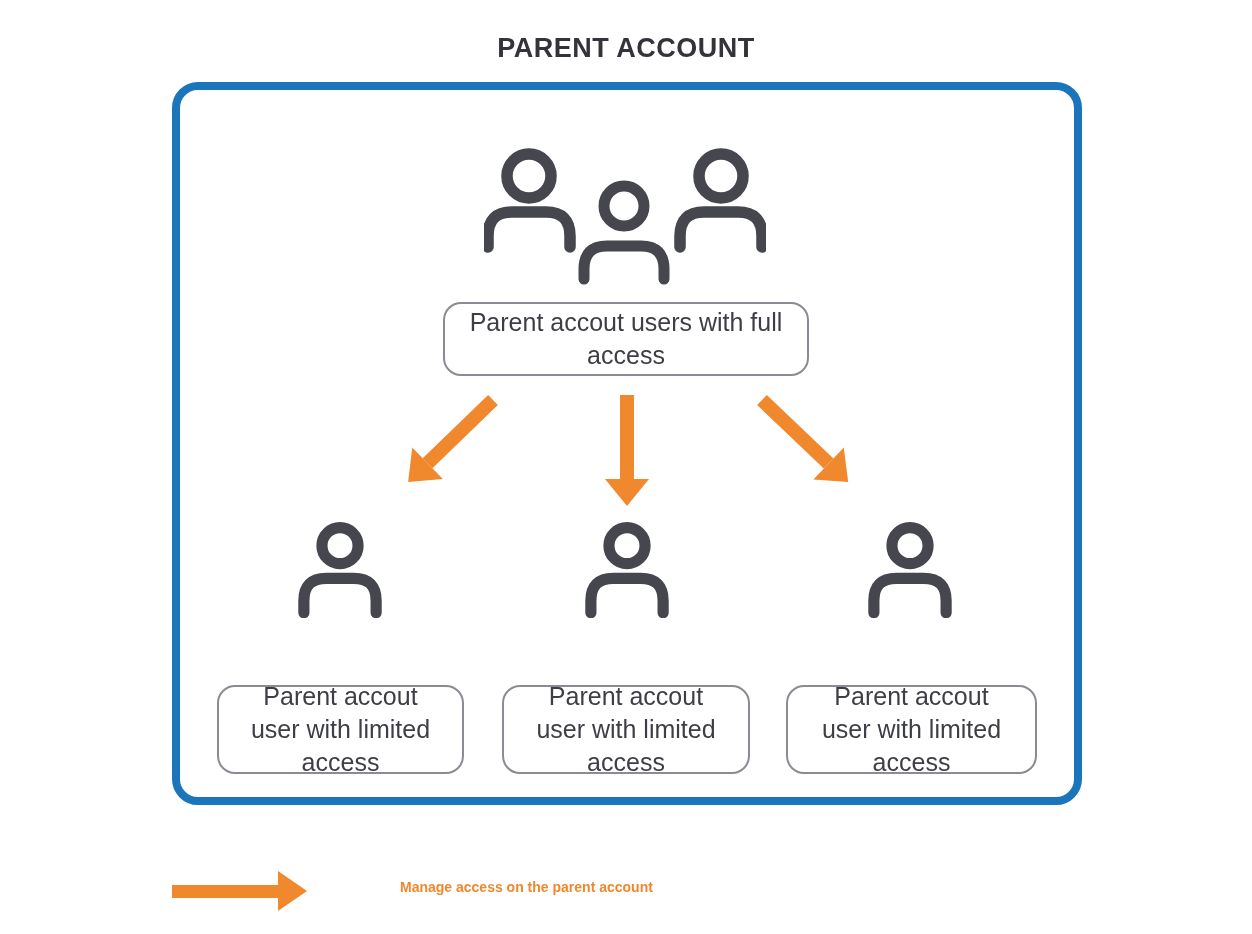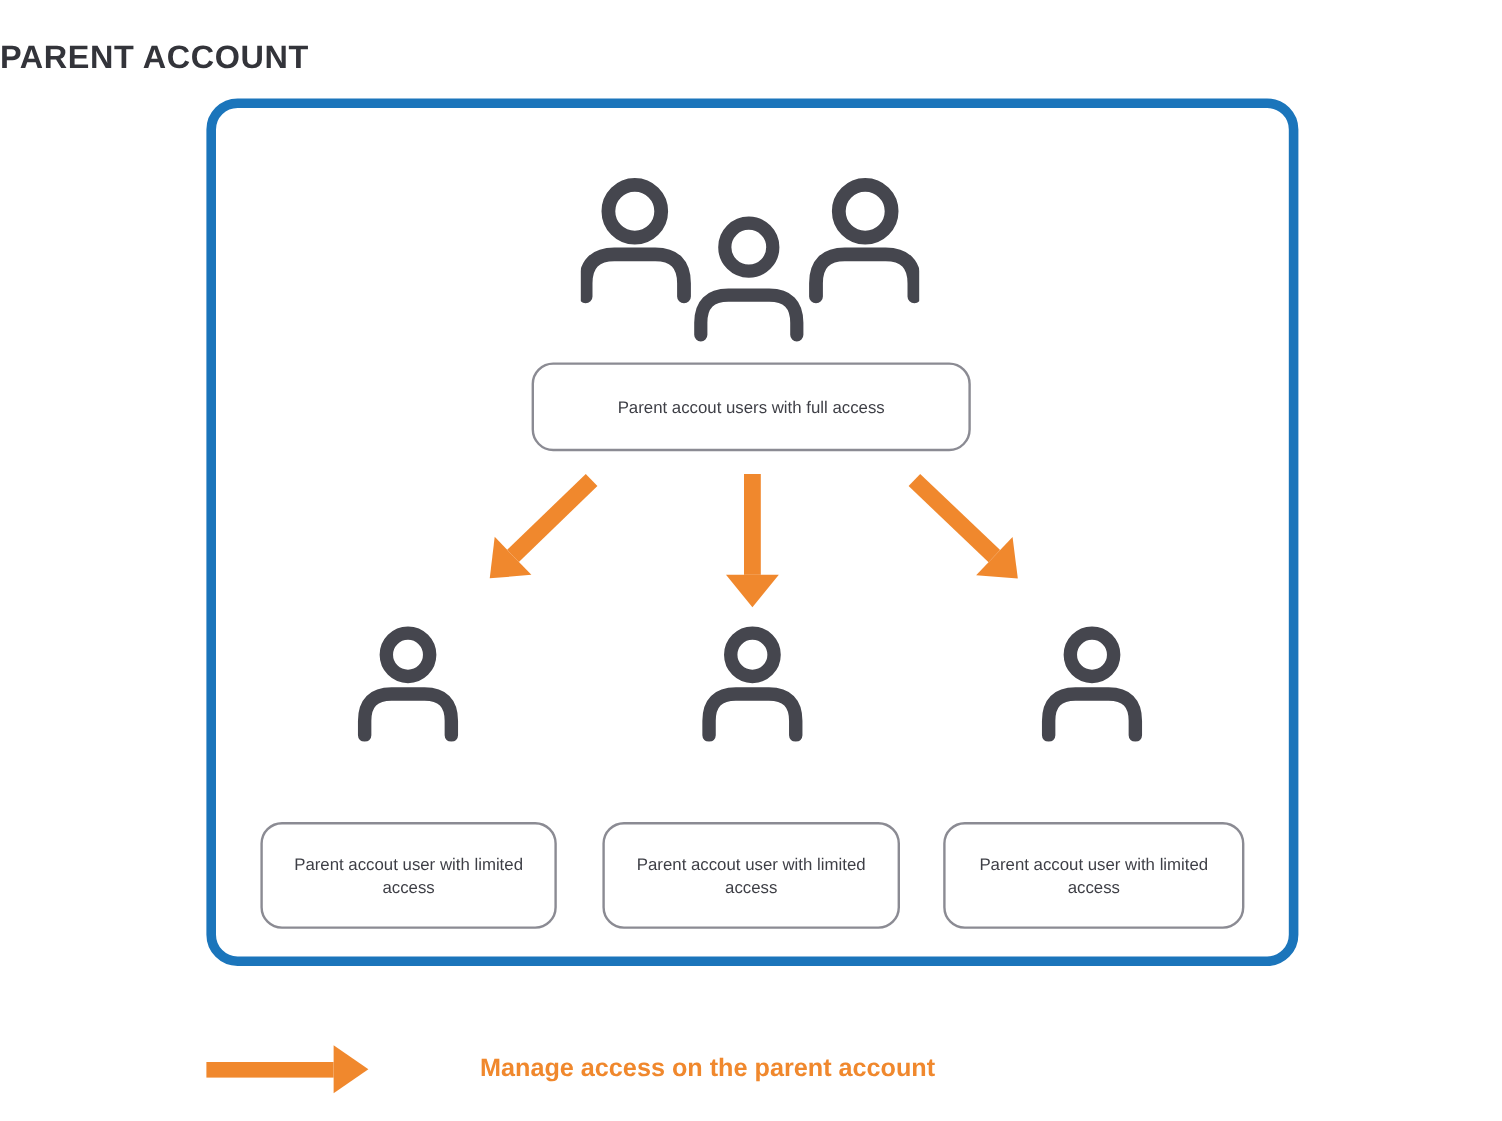--- a/index.html
+++ b/index.html
@@ -14,21 +14,21 @@
   html,body{background:#ffffff;}
   body{font-family:"Liberation Sans","DejaVu Sans",sans-serif;}
   .canvas{
     position:relative;
     width:1252px;height:934px;
     background:#ffffff;
     overflow:hidden;
   }
   .title{
     position:absolute;left:0;top:33px;width:1252px;
-    text-align:left;
+    text-align:center;
     font-size:27px;font-weight:700;letter-spacing:.5px;
     color:var(--title);
   }
   .frame{
     position:absolute;left:172px;top:82px;
     width:910px;height:723px;
     border:8px solid var(--blue);
     border-radius:26px;
     background:#ffffff;
   }
@@ -42,21 +42,21 @@
   .person-right{left:687px;top:428px;}
   
   .node-box{
     position:absolute;
     border:2.5px solid var(--box-border);
     border-radius:18px;
     background:#ffffff;
     display:flex;align-items:center;justify-content:center;
     text-align:center;
     color:var(--text);
-    font-size:14px;line-height:1.33;
+    font-size:25px;line-height:1.33;
   }
   .root-box{left:263px;top:212px;width:366px;height:74px;}
   .child-box{top:563px;height:89px;margin-top:32px;}
   .child-box span{display:block;max-width:198px;}
   .child-box-1{left:37px;width:247px;}
   .child-box-2{left:322px;width:248px;}
   .child-box-3{left:606px;width:251px;}
   
   .arrow{
     position:absolute;
@@ -76,21 +76,21 @@
   .arrow-down{left:447px;top:283px;transform:rotate(90deg);}
   .arrow-down .shaft{width:84px;}
   .arrow-diag-right{left:582px;top:288px;transform:rotate(43.6deg);}
   .arrow-diag-right .shaft{width:92px;}
   
   .legend-arrow{left:172px;top:869px;transform:none;}
   .legend-arrow .shaft{width:106px;height:13px;}
   .legend-arrow .head{border-top-width:20px;border-bottom-width:20px;border-left-width:29px;}
   .legend-label{
     position:absolute;left:400px;top:879px;
-    font-size:21px;font-weight:700;
+    font-size:14px;font-weight:700;
     color:var(--orange);
   }
 </style>
 </head>
 <body>
 
 <div class="canvas">
 
   <div class="title">PARENT ACCOUNT</div>
 

